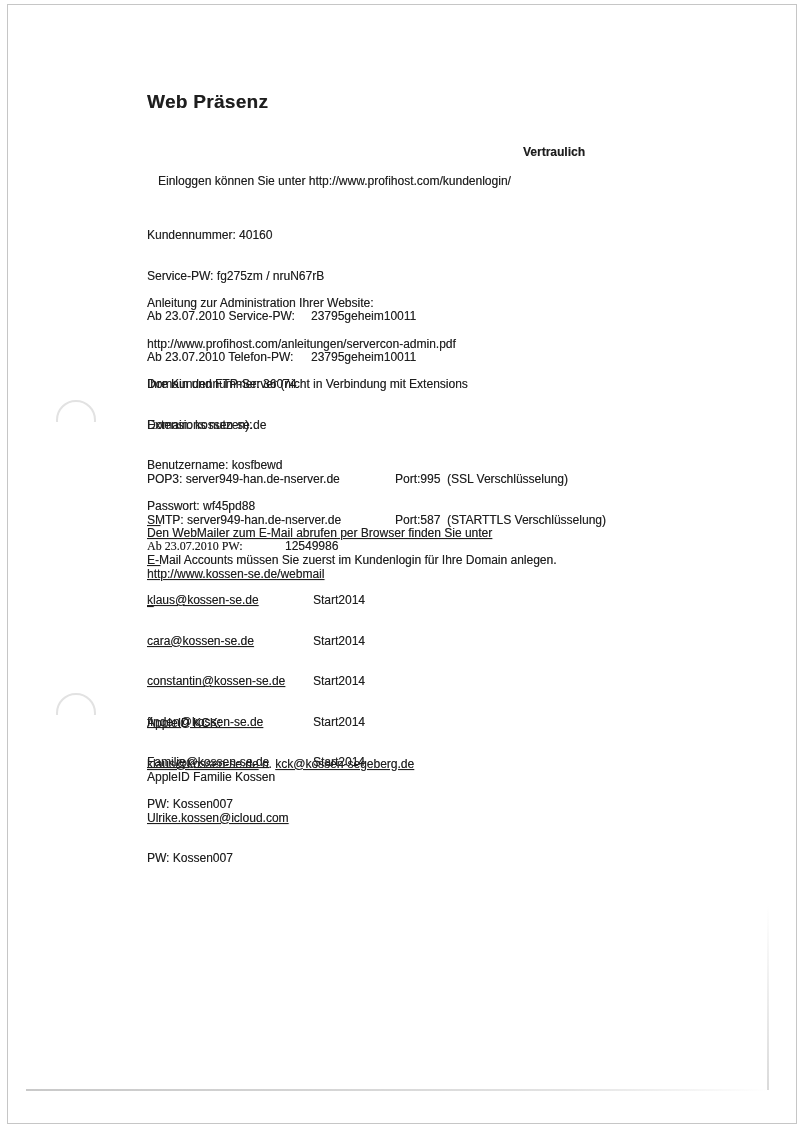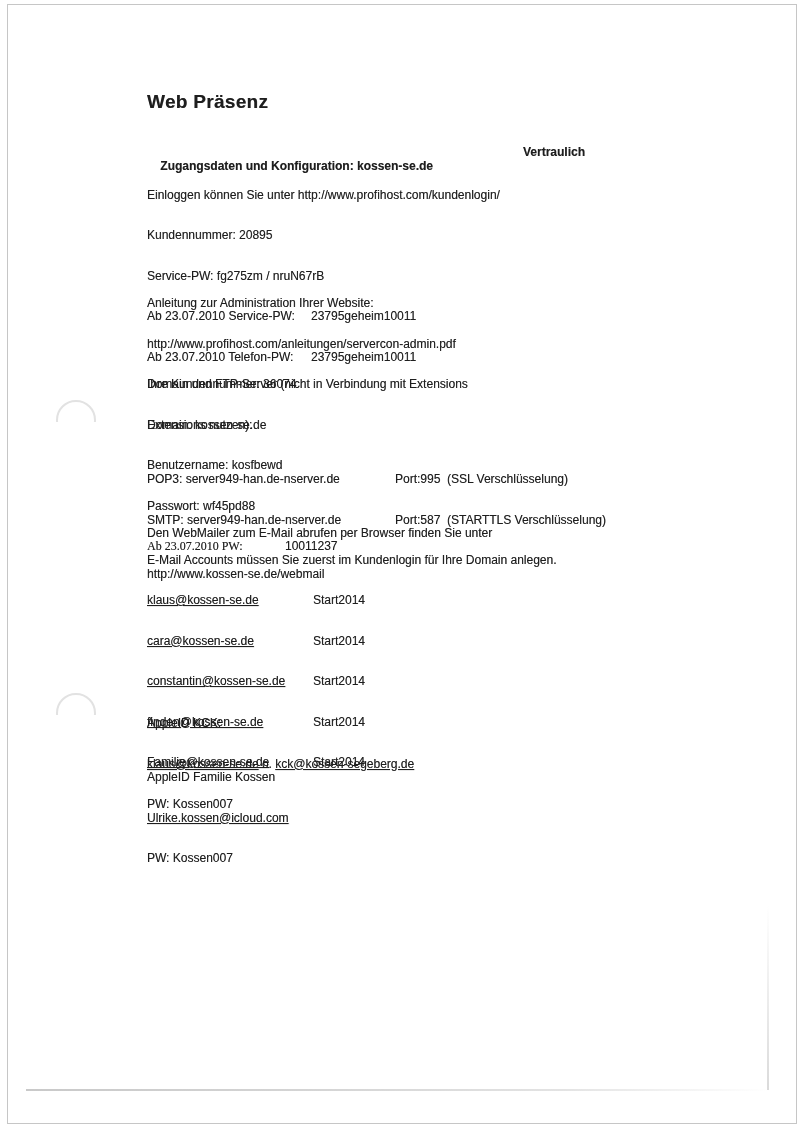--- a/index.html
+++ b/index.html
@@ -79,26 +79,26 @@
   .header-row {
     top: 146px;
     width: 560px;
     font-weight: bold;
   }
   .header-row .confidential {
     position: absolute;
     left: 376px;
     top: 0;
   }
-  .b-login   { top: 189px; }
+  .b-login   { top: 175px; margin-left: 11px; }
   .b-cust    { top: 202px; }
   .b-guide   { top: 270px; }
   .b-ftp     { top: 351px; }
   .b-mail    { top: 446px; }
-  .b-webmail { top: 500px; }
+  .b-webmail { top: 500px; text-decoration: underline; }
   .b-emails  { top: 567px; }
   .b-apple1  { top: 690px; }
   .b-apple2  { top: 744px; }
 
   .cell-pw-label   { display: inline-block; width: 164px; }
   .cell-ftp-label  { display: inline-block; width: 138px; font-family: Liberation Serif, serif; }
   .cell-mail-host  { display: inline-block; width: 248px; }
   .cell-addr       { display: inline-block; width: 166px; }
   .u { text-decoration: underline; text-align: right; }
 </style>
@@ -115,46 +115,45 @@
   <div class="hole-punch hp-2">
       <div class="arc"></div>
     </div>
 
   <div class="edge-bottom"></div>
   <div class="edge-right"></div>
 
   <h1 class="abs page-title" style="margin:0;">Web Präsenz</h1>
 
   <div class="abs header-row doc-text">
-    <span>Zugangsdaten und Konfiguration: kossen-se.de</span>
     <span class="confidential">Vertraulich</span>
   </div>
 
   <div class="abs b-login doc-text">Einloggen können Sie unter http://www.profihost.com/kundenlogin/</div>
 
   <div class="abs b-cust doc-text">
-    <span class="line">Kundennummer: 20895</span>
+    <span class="line">Kundennummer: 40160</span>
     <span class="line">Service-PW: fg275zm / nruN67rB</span>
     <span class="line"><span class="cell-pw-label">Ab 23.07.2010 Service-PW:</span><span>23795geheim10011</span></span>
     <span class="line"><span class="cell-pw-label">Ab 23.07.2010 Telefon-PW:</span><span>23795geheim10011</span></span>
   </div>
 
   <div class="abs b-guide doc-text">
     <span class="line">Anleitung zur Administration Ihrer Website:</span>
     <span class="line">http://www.profihost.com/anleitungen/servercon-admin.pdf</span>
     <span class="line">Ihre Kundennummer: 36074</span>
     <span class="line">Domain: kossen-se.de</span>
   </div>
 
   <div class="abs b-ftp doc-text">
     <span class="line">Domain und FTP-Server (nicht in Verbindung mit Extensions</span>
     <span class="line">Extensions nutzen):</span>
     <span class="line">Benutzername: kosfbewd</span>
     <span class="line">Passwort: wf45pd88</span>
-    <span class="line"><span class="cell-ftp-label">Ab 23.07.2010 PW:</span><span>10011237</span></span>
+    <span class="line"><span class="cell-ftp-label">Ab 23.07.2010 PW:</span><span>12549986</span></span>
   </div>
 
   <div class="abs b-mail doc-text">
     <span class="line"><span class="cell-mail-host">POP3: server949-han.de-nserver.de</span><span>Port:995  (SSL Verschlüsselung)</span></span>
     <span class="line"><span class="cell-mail-host">SMTP: server949-han.de-nserver.de</span><span>Port:587  (STARTTLS Verschlüsselung)</span></span>
     <span class="line">E-Mail Accounts müssen Sie zuerst im Kundenlogin für Ihre Domain anlegen.</span>
   </div>
 
   <div class="abs b-webmail doc-text">
     <span class="line">Den WebMailer zum E-Mail abrufen per Browser finden Sie unter</span>

